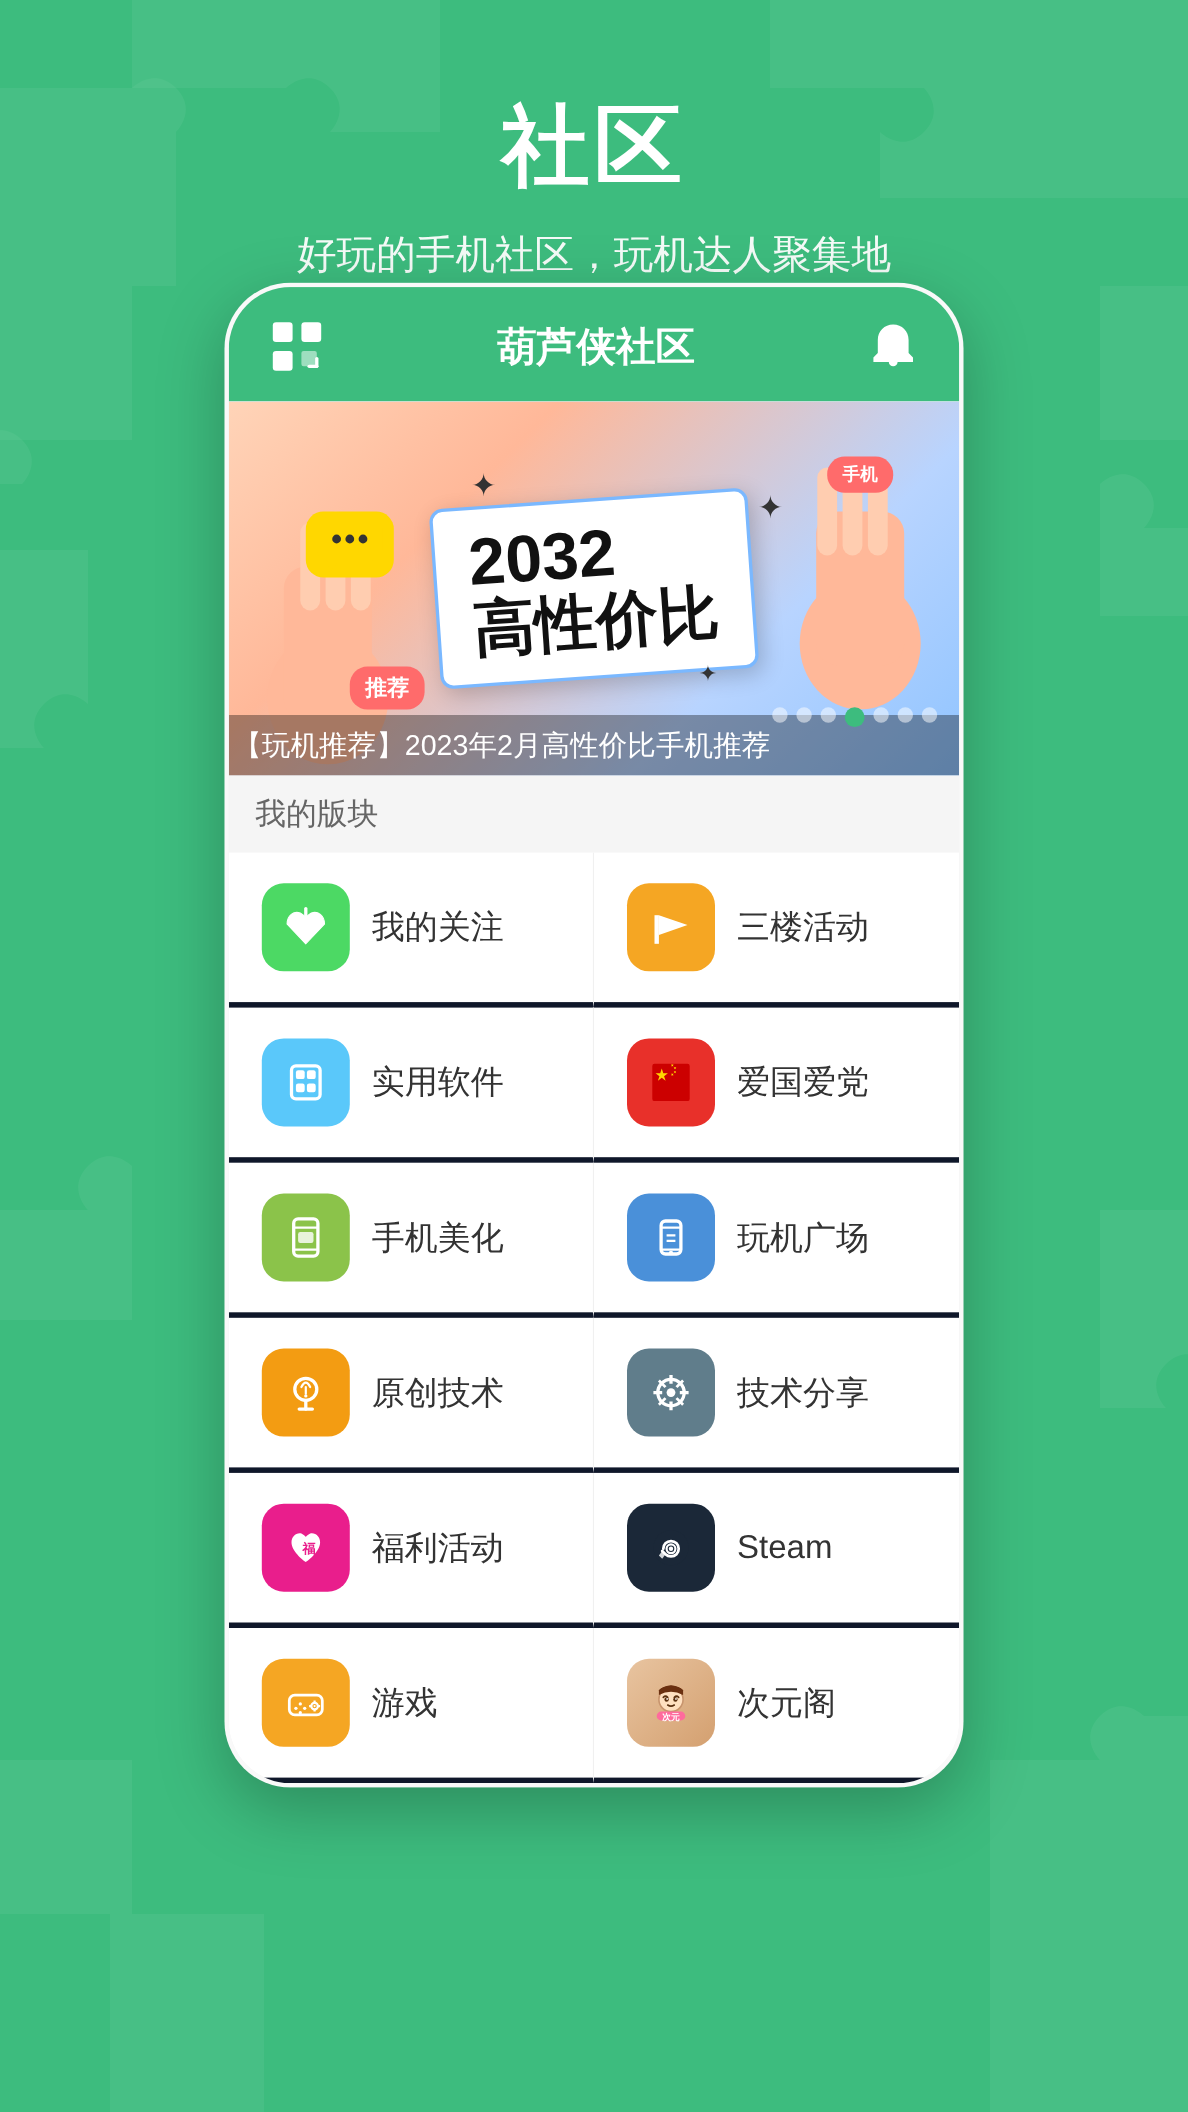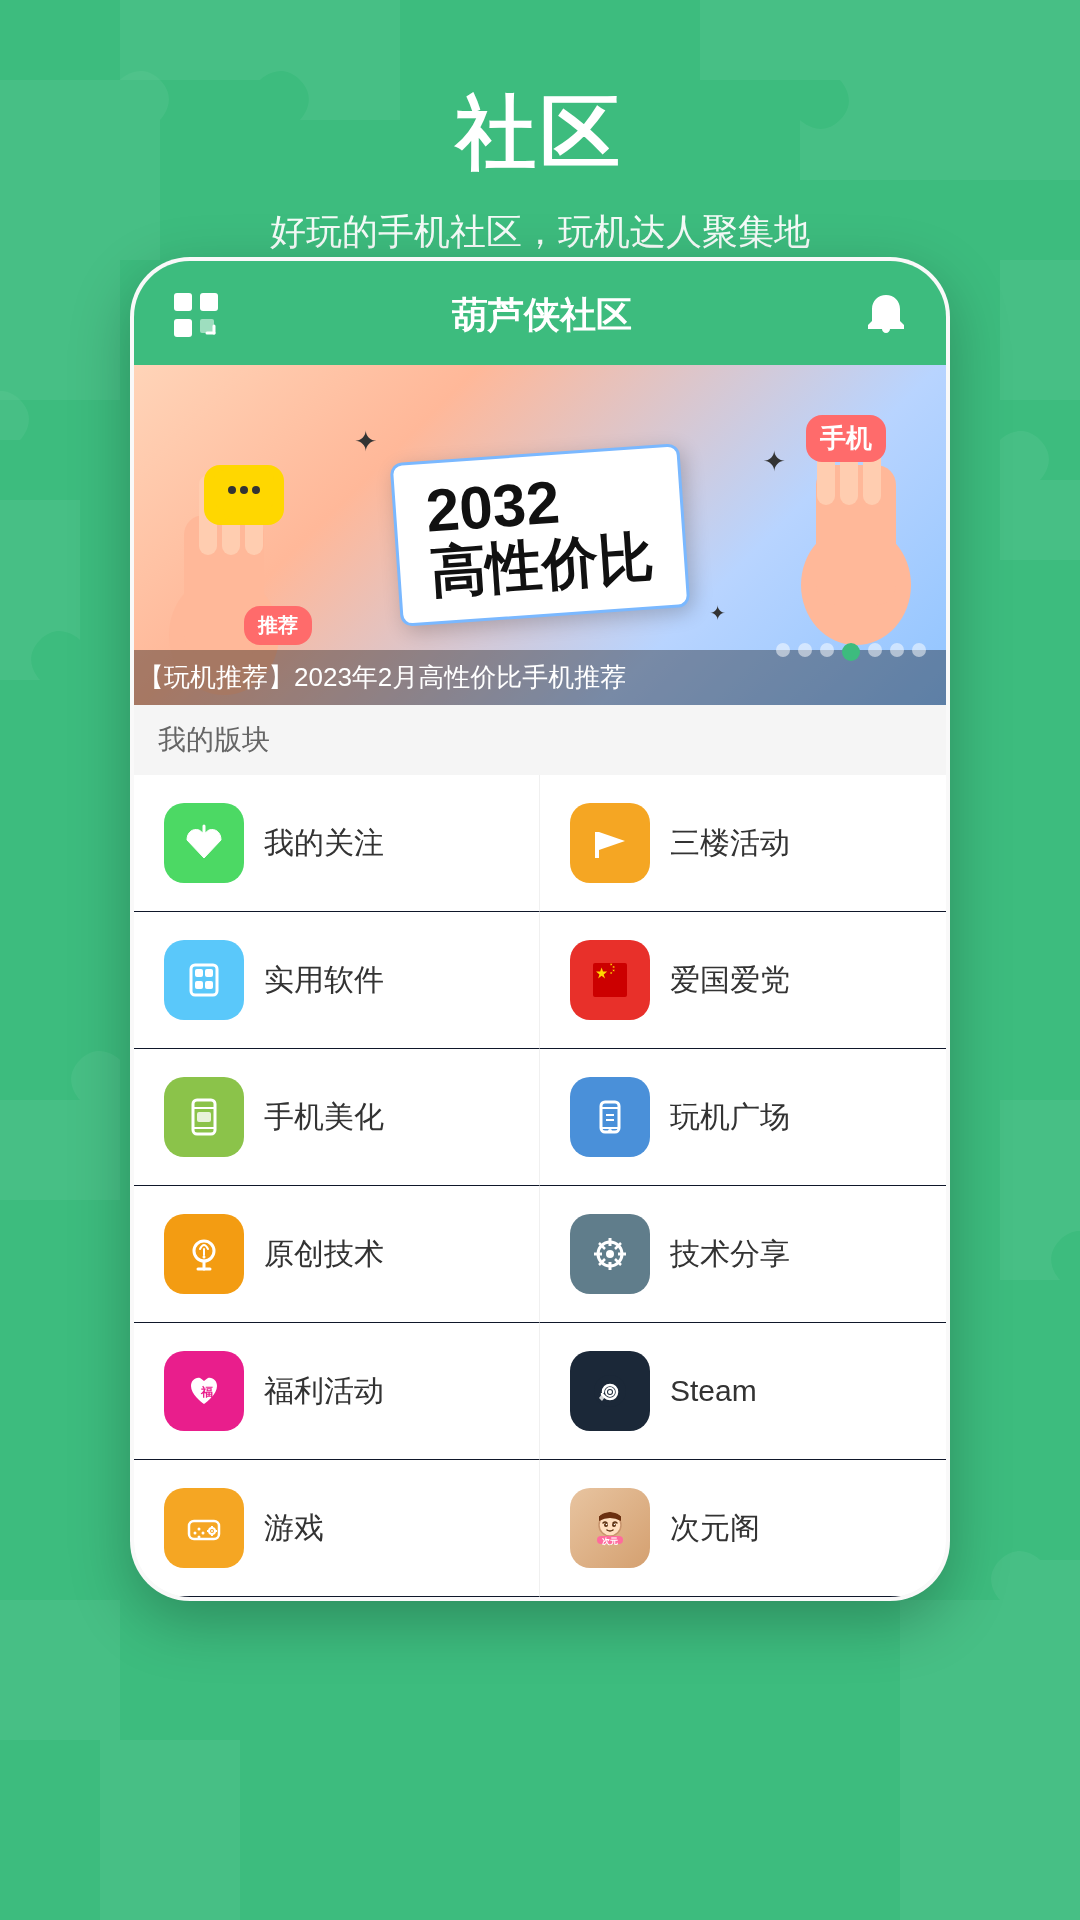--- a/index.html
+++ b/index.html
@@ -41,21 +41,21 @@
       font-size: 36px;
       color: white;
       font-weight: 400;
       opacity: 0.95;
     }
 
     
     .phone-mockup {
       position: relative;
       z-index: 3;
-      width: 820px;
+      width: 672px;
       margin: 0 auto;
       background: #f0f0f0;
       border-radius: 60px;
       box-shadow: 0 20px 60px rgba(0,0,0,0.25);
       overflow: hidden;
       border: 4px solid rgba(255,255,255,0.6);
     }
 
     
     .app-header {
@@ -184,21 +184,21 @@
     .menu-grid {
       display: grid;
       grid-template-columns: 1fr 1fr;
       gap: 0;
     }
 
     .menu-item {
       display: flex;
       align-items: center;
       padding: 28px 30px;
-      border-bottom: 1px solid #0f172a;
+      border-bottom: 5px solid #0f172a;
       gap: 20px;
       cursor: pointer;
     }
 
     .menu-item:nth-child(odd) {
       border-right: 1px solid #f0f0f0;
     }
 
     .menu-icon {
       width: 80px;
@@ -339,21 +339,21 @@
           <circle cx="18" cy="20" r="4" fill="#333"></circle>
           <circle cx="30" cy="20" r="4" fill="#333"></circle>
           <circle cx="42" cy="20" r="4" fill="#333"></circle>
         </svg>
       </div>
 
       <span class="banner-sparkles" style="top:60px; left:220px; color:#333;">✦</span>
       <span class="banner-sparkles" style="top:80px; right:160px; color:#333;">✦</span>
       <span class="banner-sparkles" style="bottom:80px; right:220px; color:#333; font-size:20px;">✦</span>
 
-      <div style="position:absolute; top:50px; right:60px; background:#ff6b6b; color:white; font-size:26px; font-weight:700; padding:6px 14px; border-radius:16px;">手机</div>
+      <div style="position:absolute; top:50px; right:60px; background:#ff6b6b; color:white; font-size:16px; font-weight:700; padding:6px 14px; border-radius:16px;">手机</div>
       <div style="position:absolute; bottom:60px; left:110px; background:#ff6b6b; color:white; font-size:20px; font-weight:700; padding:6px 14px; border-radius:16px;">推荐</div>
     </div>
 
     <div class="banner-caption">【玩机推荐】2023年2月高性价比手机推荐</div>
 
     <div class="banner-dots">
       <div class="banner-dot"></div>
       <div class="banner-dot"></div>
       <div class="banner-dot"></div>
       <div class="banner-dot active"></div>

